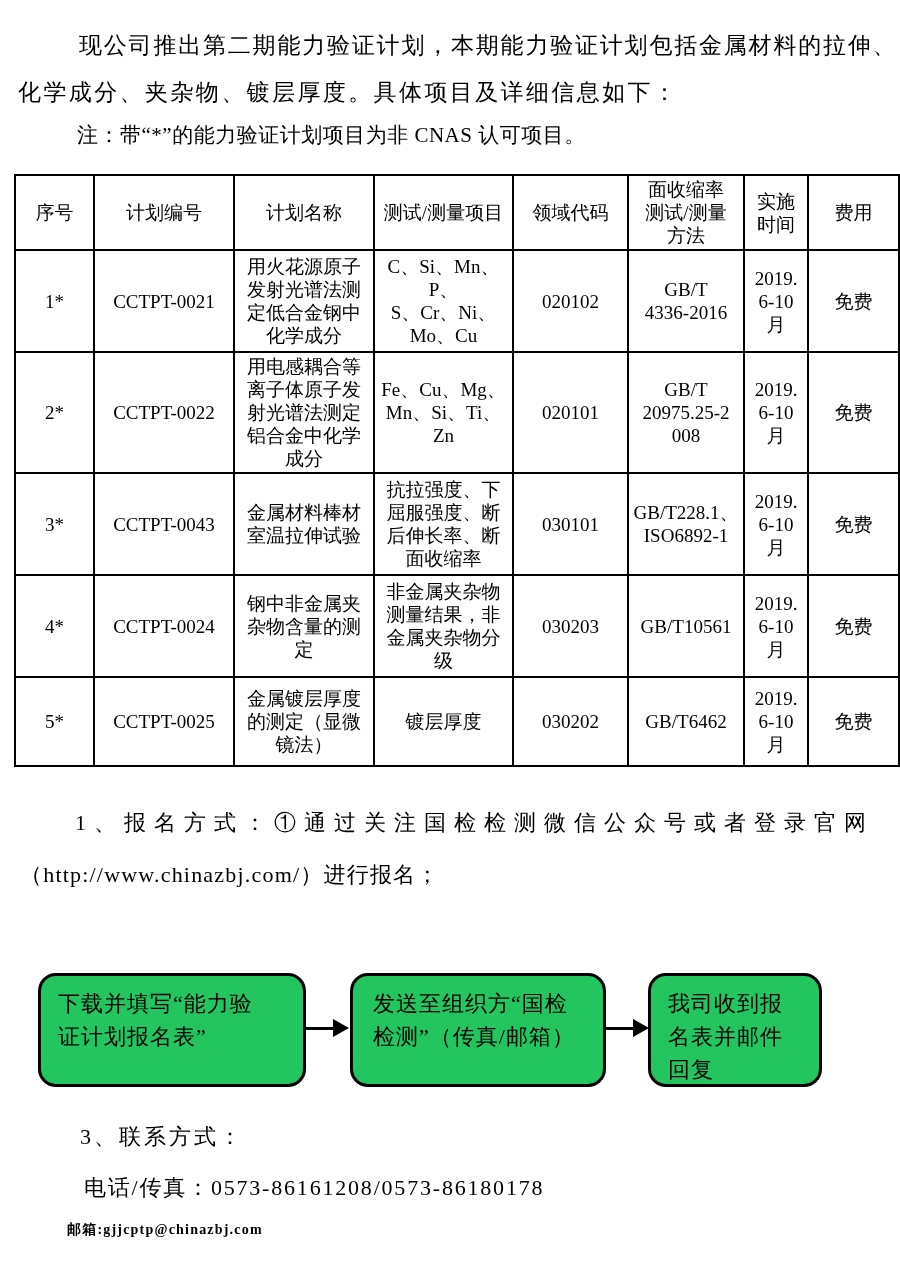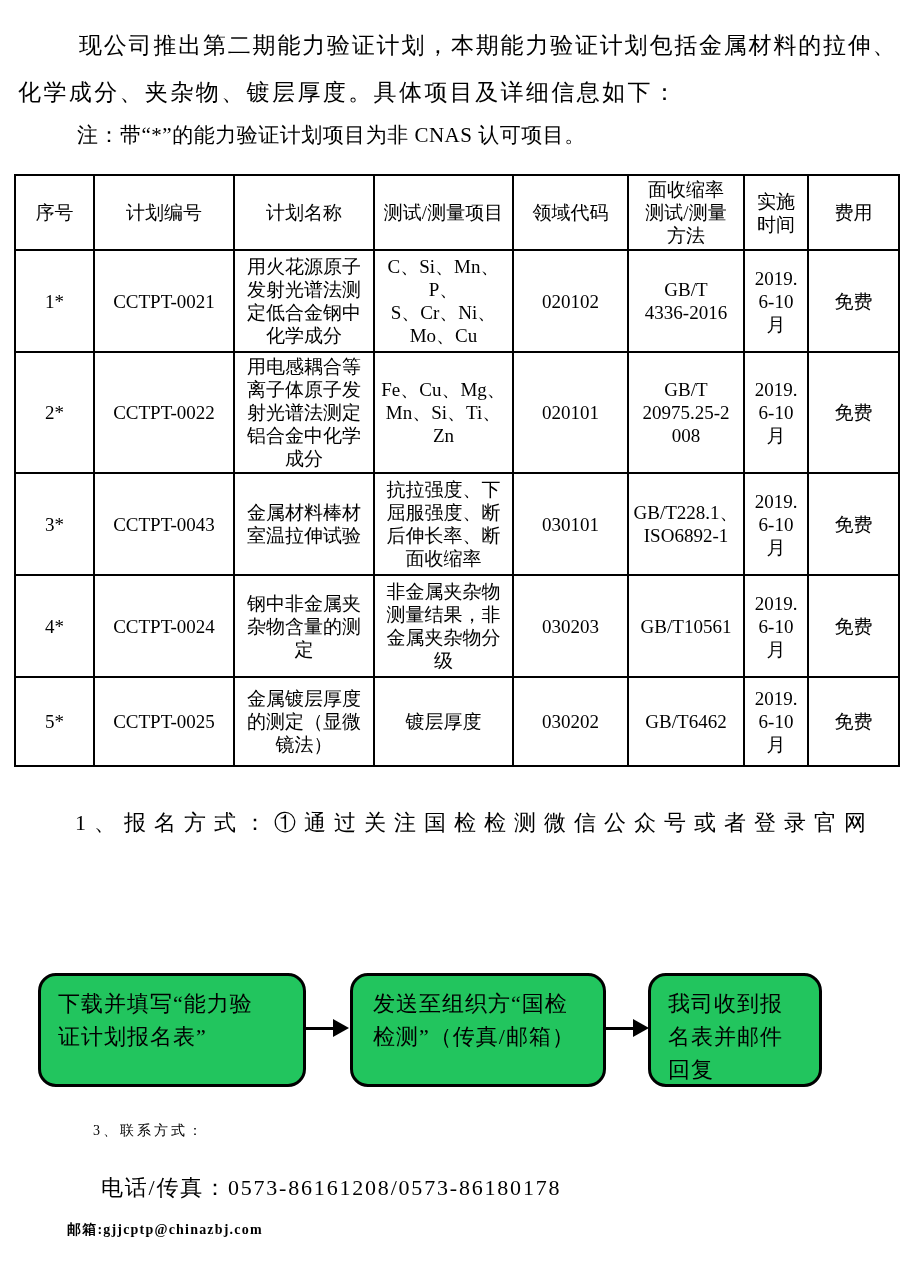--- a/index.html
+++ b/index.html
@@ -19,22 +19,22 @@
   }
   .pt-table th, .pt-table td {
     border:2px solid #000; text-align:center; vertical-align:middle;
     font-size:19px; line-height:23px; font-weight:normal;
     white-space:pre-line; padding:2px 3px; overflow:hidden;
   }
 
   .sec1-line1 { left:75px; top:808px;  font-size:22px; letter-spacing:8px; }
   .sec1-line2 { left:20px; top:860px;  font-size:22px; letter-spacing:1.2px; }
   .sec2-title { left:76px; top:909px;  font-size:22px; letter-spacing:3px; }
-  .sec3-title { left:93px; top:1122px; font-size:14px; letter-spacing:3px; }
-  .contact-phone { left:101px; top:1173px; font-size:22px; letter-spacing:1.8px; }
+  .sec3-title { left:80px; top:1122px; font-size:22px; letter-spacing:3px; }
+  .contact-phone { left:84px; top:1173px; font-size:22px; letter-spacing:1.8px; }
   .contact-email { left:67px; top:1221px; font-size:14px; letter-spacing:1.2px;font-weight:bold; }
 
   .flow-box {
     position:absolute; top:973px; height:114px;
     border:3px solid #000; border-radius:18px; background:#22c55e;
     font-size:22px; line-height:33px; letter-spacing:1px;
     padding:11px 6px 0 17px; white-space:pre-line;
   }
   .flow-box-1 { left:38px;  width:268px; }
   .flow-box-2 { left:350px; width:256px;padding-left:20px; }
@@ -169,20 +169,21 @@
         <td>GB/T6462</td>
         <td>2019.
 6-10
 月</td>
         <td>免费</td>
       </tr>
     </tbody>
   </table>
 
   <p class="txt sec1-line1">1、报名方式：①通过关注国检检测微信公众号或者登录官网</p>
+  <p class="txt sec1-line2">（http://www.chinazbj.com/）进行报名；</p>
 
   <div class="flow-box flow-box-1">下载并填写“能力验
 证计划报名表”</div>
   <div class="flow-arrow-line fa1-line"></div>
   <div class="flow-arrow-head fa1-head"></div>
   <div class="flow-box flow-box-2">发送至组织方“国检
 检测”（传真/邮箱）</div>
   <div class="flow-arrow-line fa2-line"></div>
   <div class="flow-arrow-head fa2-head"></div>
   <div class="flow-box flow-box-3">我司收到报

